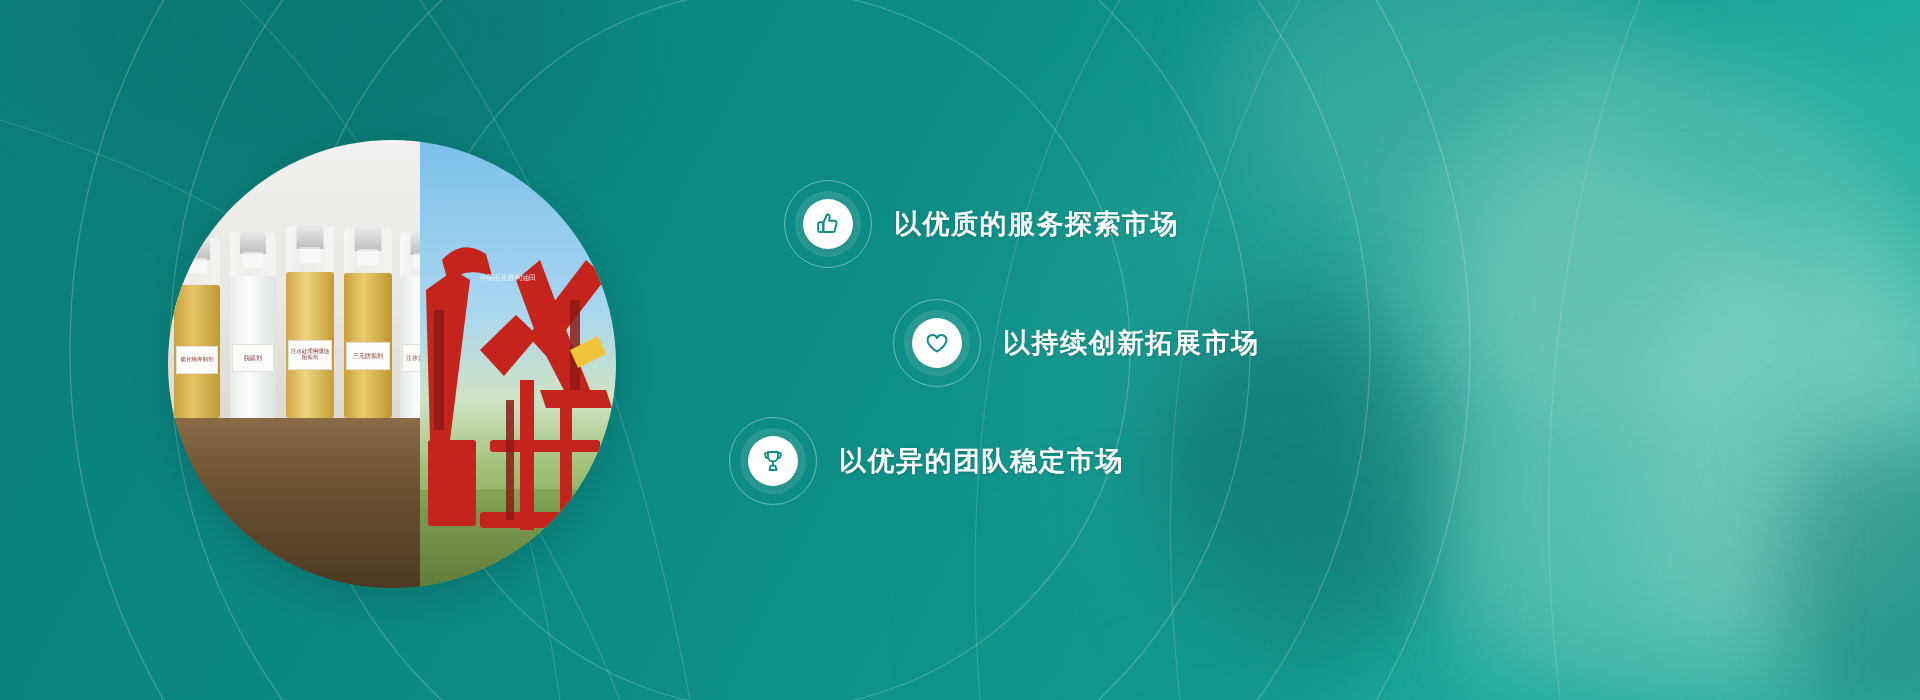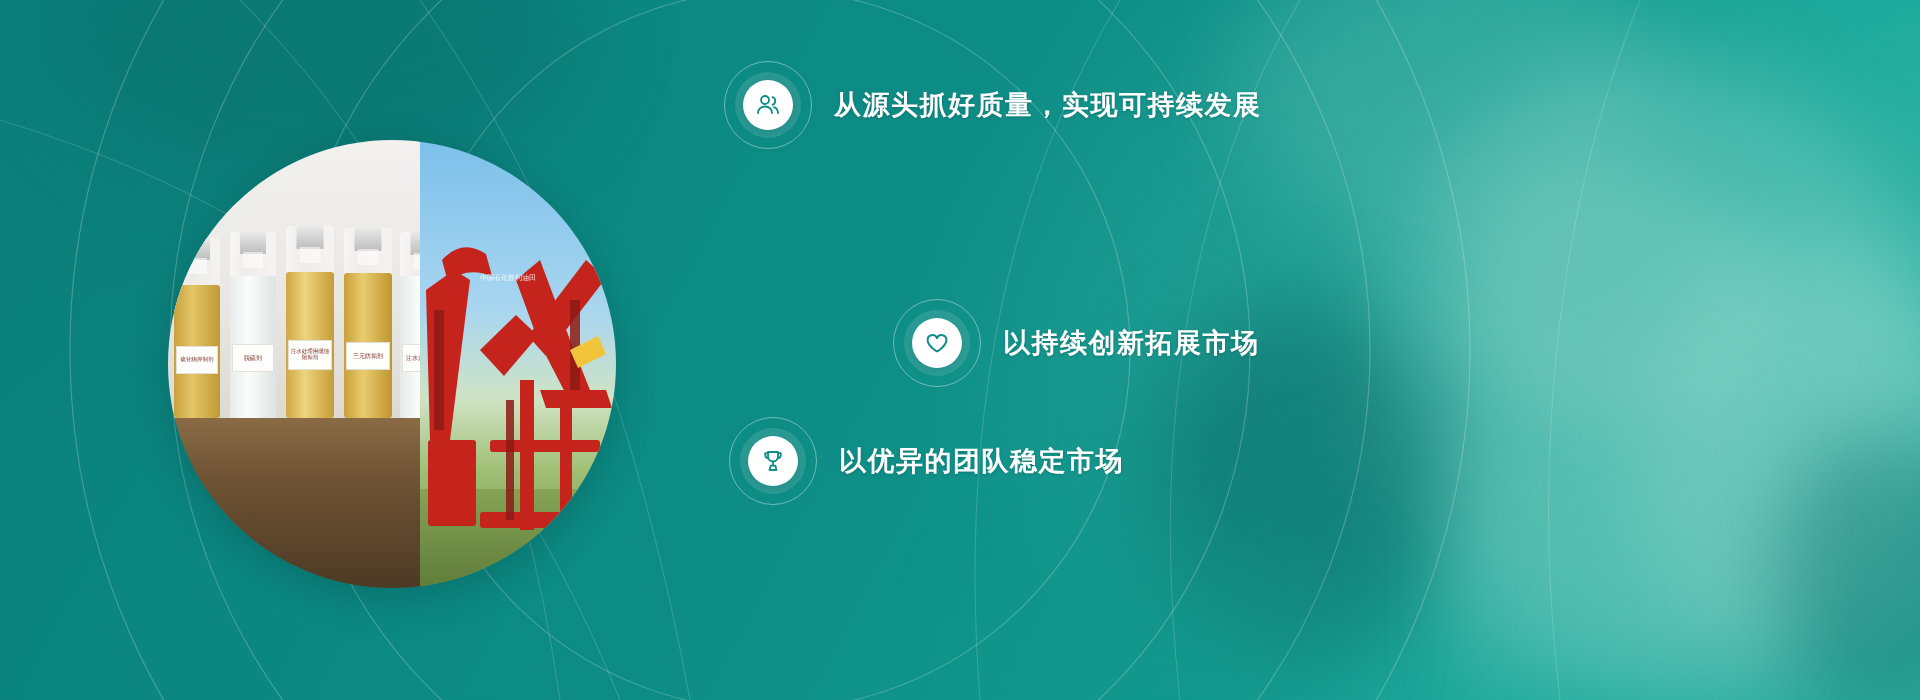--- a/index.html
+++ b/index.html
@@ -169,36 +169,34 @@
         <g fill="#f2c43a">
           <path d="M150 210 L178 196 L186 214 L158 228 Z"></path>
         </g>
         <g fill="#ffffff" opacity="0.9" font-size="7" font-family="DejaVu Sans">
           <text x="60" y="140">中国石化胜利油田</text>
         </g>
       </svg>
     </div>
   </div>
 
-  <div class="feature" style="left:724px;top:61px;">
+
+  <div class="feature" style="left:784px;top:180px;">
     <div class="icon-wrap">
       <div class="ring-outer"></div>
       <div class="ring-glow"></div>
       <div class="icon-disc">
-        <svg width="28" height="28" viewBox="0 0 28 28" fill="none" stroke="#0d8d86" stroke-width="1.8" stroke-linecap="round" stroke-linejoin="round">
-          <circle cx="11" cy="9" r="4"></circle>
-          <path d="M4 22c0-4 3.2-6.5 7-6.5S18 18 18 22"></path>
-          <path d="M18.5 6.2a4 4 0 0 1 0 7.6"></path>
-          <path d="M20 16.2c2.6 1 4 3.1 4 5.8"></path>
+        <svg width="28" height="28" viewBox="0 0 28 28" fill="none" stroke="#0d8d86" stroke-width="1.9" stroke-linecap="round" stroke-linejoin="round">
+          <path d="M9.5 12.5 13 4.5c1.8-.3 2.9.9 2.7 2.6l-.6 3.6h5.3c1.4 0 2.4 1.2 2.1 2.5l-1.6 7c-.2 1-1.1 1.8-2.2 1.8H9.5Z"></path>
+          <rect x="4.2" y="12.3" width="5" height="9.7" rx="1.4"></rect>
         </svg>
       </div>
     </div>
-    <div class="feature-text">从源头抓好质量，实现可持续发展</div>
-  </div>
-
+    <div class="feature-text">以优质的服务探索市场</div>
+  </div>
 
   <div class="feature" style="left:893px;top:299px;">
     <div class="icon-wrap">
       <div class="ring-outer"></div>
       <div class="ring-glow"></div>
       <div class="icon-disc">
         <svg width="28" height="28" viewBox="0 0 28 28" fill="none" stroke="#0d8d86" stroke-width="2" stroke-linecap="round" stroke-linejoin="round">
           <path d="M14 22.5S4.6 16.8 4.6 11.2A4.9 4.9 0 0 1 14 9.1a4.9 4.9 0 0 1 9.4 2.1C23.4 16.8 14 22.5 14 22.5Z"></path>
         </svg>
       </div>

